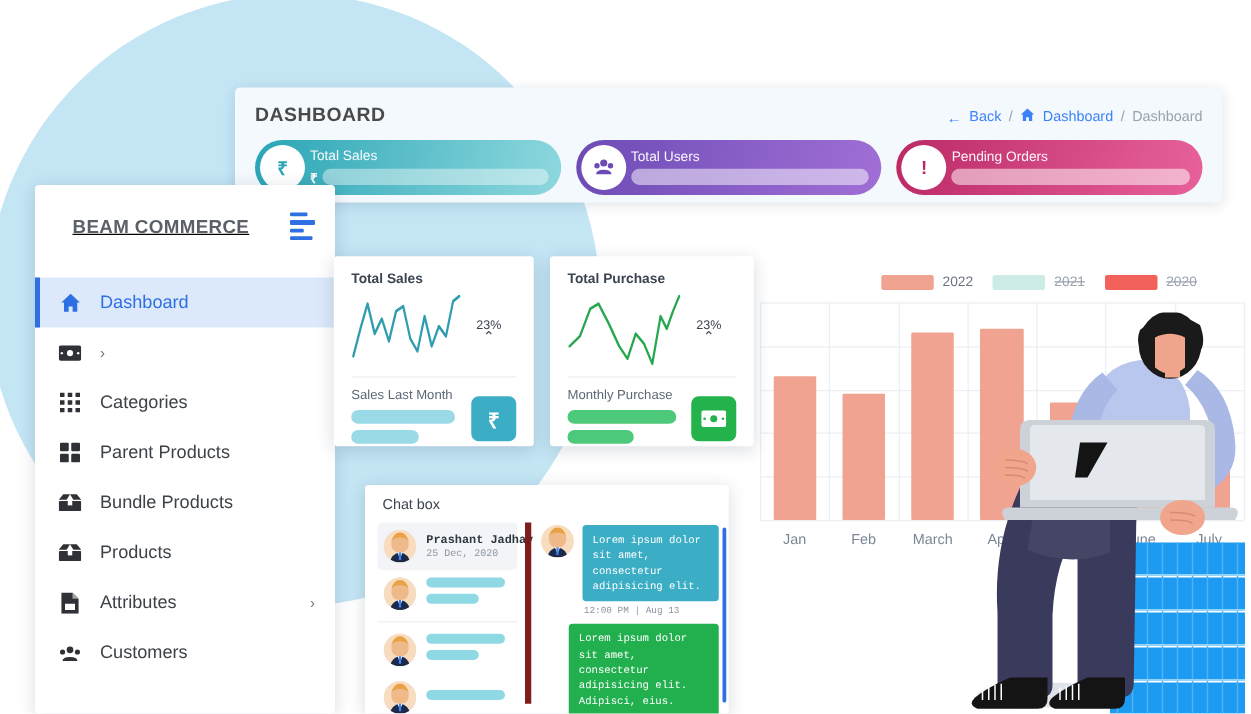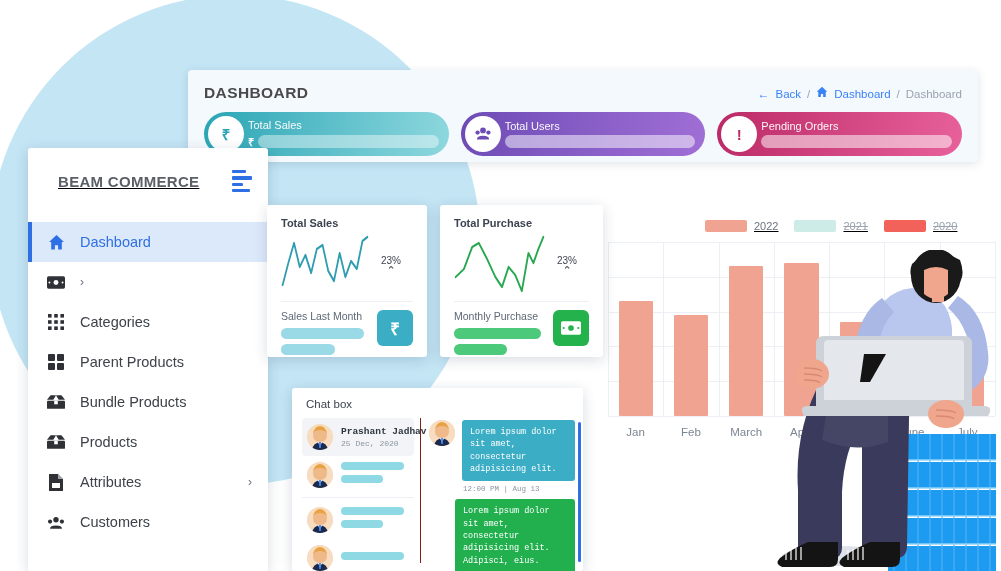--- a/index.html
+++ b/index.html
@@ -21,21 +21,21 @@
   
   .illustration { position: absolute; left: 760px; top: 250px; width: 250px; height: 321px; }
 
   
   .chart-panel {
     position: absolute; left: 560px; top: 212px; width: 441px; height: 232px;
     background: #ffffff;
   }
   .chart-legend {
     position: absolute; left: 145px; top: 8px;
-    display: flex; align-items: center; gap: 16px; text-decoration: underline;
+    display: flex; align-items: center; gap: 16px;
   }
   .legend-item { display: flex; align-items: center; gap: 7px; }
   .legend-swatch { width: 42px; height: 12px; border-radius: 2px; }
   .legend-label { font-size: 11px; color: #6b7280; }
   .legend-item.off .legend-label { text-decoration: line-through; color: #9aa3ae; }
 
   .plot { position: absolute; left: 48px; top: 30px; right: 6px; bottom: 28px; }
   .gridline-h { position: absolute; left: 0; right: 0; height: 1px; background: #eceff3; }
   .gridline-v { position: absolute; top: 0; bottom: 0; width: 1px; background: #eceff3; }
   .bars { position: absolute; left: 0; right: 0; top: 0; bottom: 0; display: flex; align-items: flex-end; }
@@ -130,21 +130,21 @@
   }
   .mini.sales { left: 267px; top: 205px; width: 160px; height: 152px; }
   .mini.purchase { left: 440px; top: 205px; width: 163px; height: 152px; }
   .mini-title { font-size: 11px; color: #3b4450; font-weight: bold; }
   .spark-row { display: flex; align-items: center; height: 62px; margin-top: 4px; }
   .spark { flex: 1; height: 62px; }
   .pct-box { width: 44px; text-align: center; }
   .pct { font-size: 10px; color: #3b4450; }
   .caret { font-size: 11px; color: #3b4450; line-height: 8px; }
   .mini-div { height: 1px; background: #eceff3; margin: 6px 0 8px; }
-  .mini-foot { display: flex; align-items: flex-start; }
+  .mini-foot { display: flex; align-items: center; }
   .mini-foot-l { flex: 1; }
   .mini-sub { font-size: 10.5px; color: #5d6876; margin-bottom: 6px; }
   .skel { border-radius: 7px; height: 11px; margin-bottom: 5px; }
   .mini.sales .skel { background: #9ad9e6; }
   .mini.sales .skel.s1 { width: 86%; }
   .mini.sales .skel.s2 { width: 56%; }
   .mini.purchase .skel { background: #4cc97a; }
   .mini.purchase .skel.s1 { width: 88%; }
   .mini.purchase .skel.s2 { width: 54%; }
   .foot-ico {
@@ -170,21 +170,21 @@
     flex: 0 0 26px; overflow: hidden; position: relative;
   }
   .chat-meta { flex: 1; min-width: 0; }
   .chat-name { font-size: 9.5px; color: #2f3640; font-weight: bold; white-space: nowrap; }
   .chat-date { font-size: 8px; color: #8b95a1; margin-top: 2px; }
   .chat-skel { background: #8ed9e4; border-radius: 6px; height: 8px; margin-bottom: 5px; }
   .chat-skel.a { width: 92%; }
   .chat-skel.b { width: 62%; }
   .chat-sep { height: 1px; background: #eceff3; margin: 3px 0; }
 
-  .chat-thread { flex: 1; border-left: 1px solid #7f1d1d; padding: 2px 8px 0 8px; position: relative; }
+  .chat-thread { flex: 1; border-left: 5px solid #7f1d1d; padding: 2px 8px 0 8px; position: relative; }
   .msg { display: flex; gap: 7px; margin-bottom: 4px; }
   .bubble {
     border-radius: 3px; padding: 6px 8px; font-size: 8.5px; line-height: 1.45; color: #fff; max-width: 120px;
   }
   .bubble.teal { background: #3badc4; }
   .bubble.green { background: #22b04e; }
   .msg-time { font-size: 7.5px; color: #8b95a1; margin: 1px 0 6px 34px; }
   .msg.out { justify-content: flex-end; }
   .chat-scroll {
     position: absolute; right: 2px; top: 4px; width: 3px; height: 140px;

